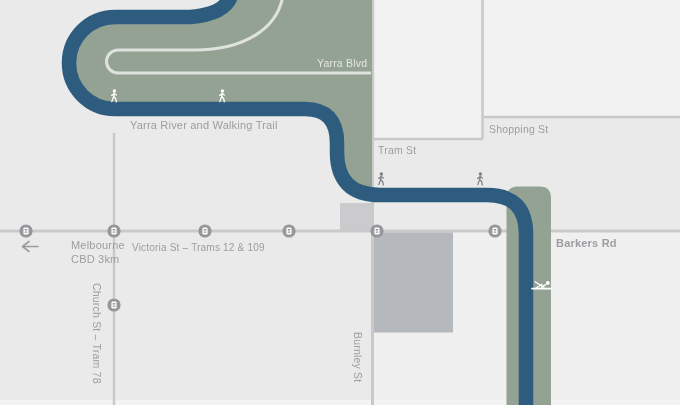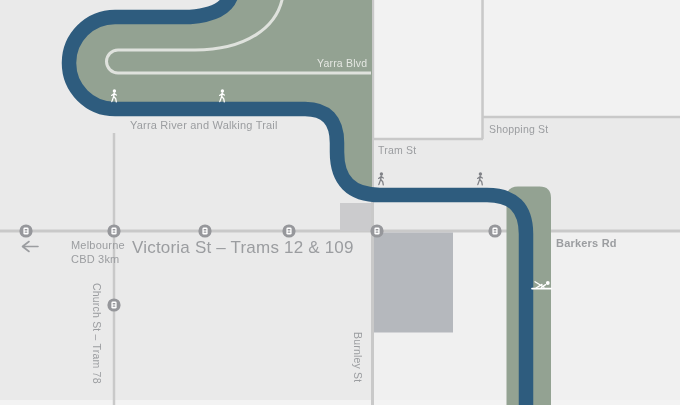--- a/index.html
+++ b/index.html
@@ -165,21 +165,21 @@
 
   <div class="lbl" style="left:130px;top:119px;font-size:11px;">Yarra River and Walking Trail</div>
 
   <div class="lbl" style="left:489px;top:123px;">Shopping St</div>
 
   <div class="lbl" style="left:378px;top:144px;">Tram St</div>
 
 
   <div class="lbl" style="left:45px;top:239px;font-size:11px;margin-left:26px;"><span>Melbourne</span><br><span>CBD 3km</span></div>
 
-  <div class="lbl" style="left:132px;top:241px;font-size:17px;">Victoria St – Trams 12 &amp; 109</div>
+  <div class="lbl" style="left:132px;top:241px;font-size:10px;">Victoria St – Trams 12 &amp; 109</div>
 
   <div class="lbl lbl-vert" style="left:89px;top:283px;">Church St – Tram 78</div>
 
 
   <div class="lbl lbl-vert" style="left:350px;top:332px;">Burnley St</div>
 
   <div class="lbl" style="left:556px;top:237px;font-size:11px;font-weight:bold;">Barkers Rd</div>
 
 </div>
 

